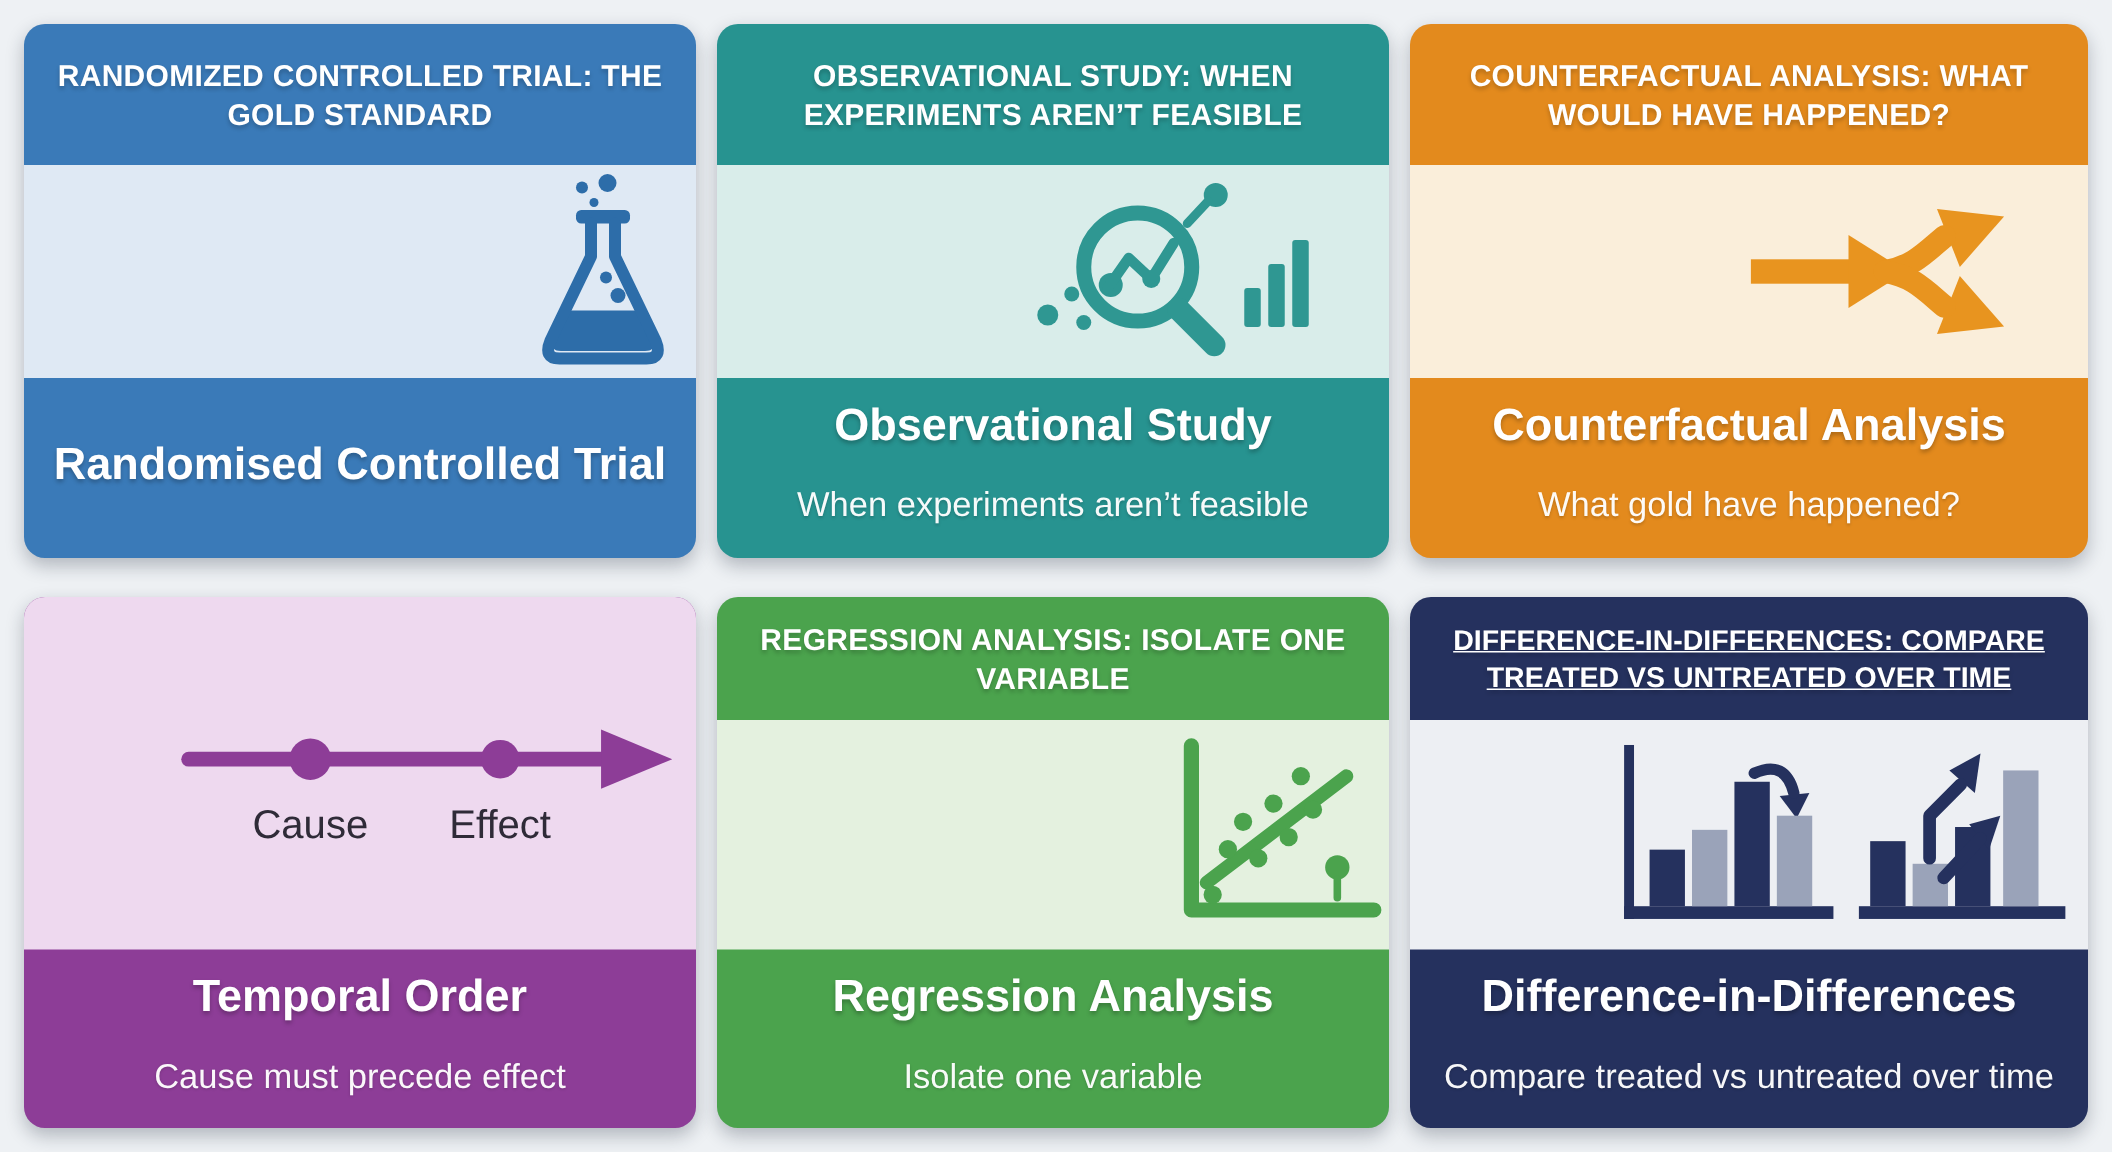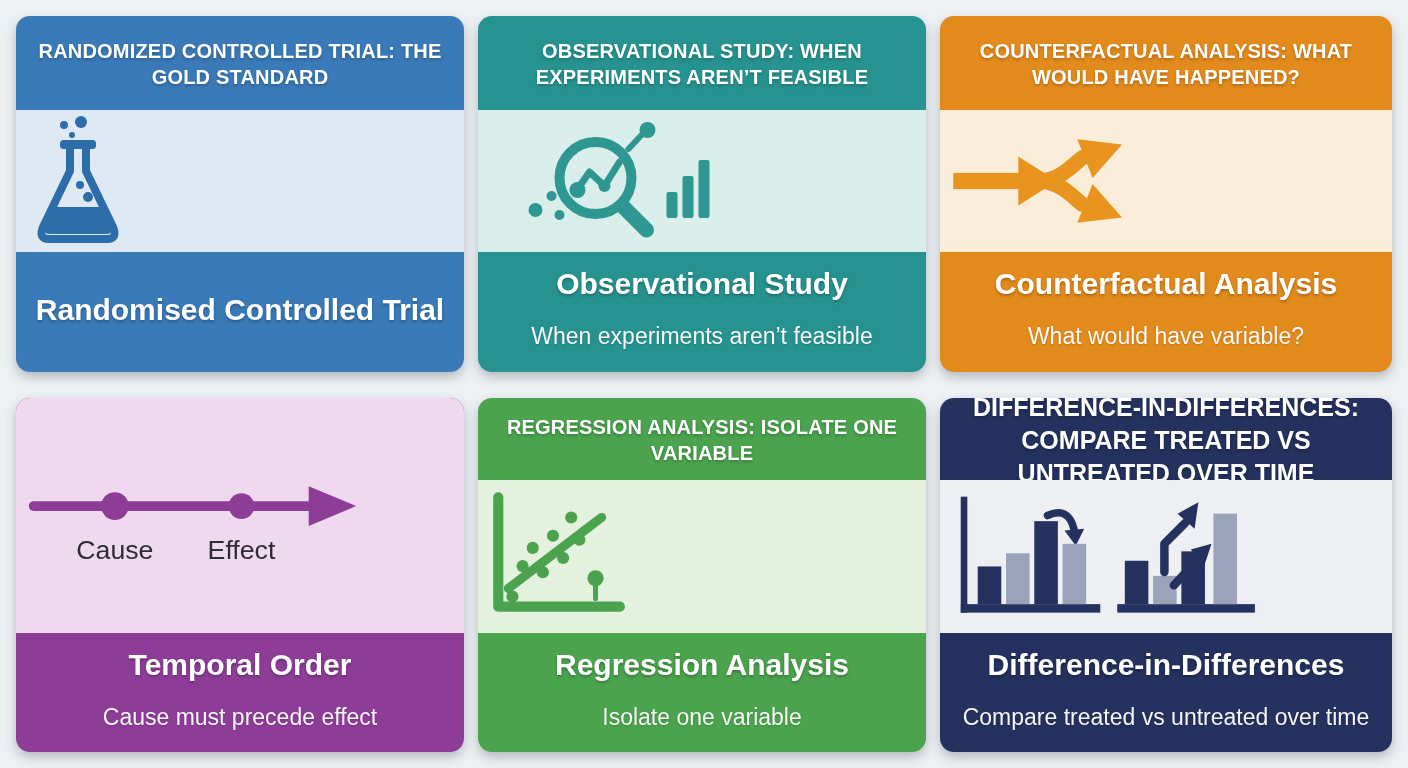--- a/index.html
+++ b/index.html
@@ -29,25 +29,25 @@
     display:flex;align-items:center;justify-content:center;
     text-align:center;
     padding:6px 18px 4px;
     font-size:20px;font-weight:700;line-height:1.32;
     letter-spacing:.2px;
     text-shadow:0 2px 3px rgba(0,0,0,.22);
     box-sizing:border-box;
   }
   .grid > .card:nth-child(-n+3) .card-header{height:94px;}
   .grid > .card:nth-child(n+4) .card-header{height:82px;}
-  .card-header.tight{font-size:25px;letter-spacing:0;}
+  .card-header.tight{font-size:19px;letter-spacing:0;text-decoration:underline;}
   .card-body{
     flex:1;
     background:var(--body);
-    display:flex;align-items:center;justify-content:flex-start;
+    display:flex;align-items:center;justify-content:flex-end;padding-left:21px;
   }
   .card-footer{
     display:flex;flex-direction:column;align-items:center;justify-content:center;
     gap:22px;text-align:center;
     box-sizing:border-box;
     padding:4px 12px 10px;
   }
   .grid > .card:nth-child(-n+3) .card-footer{height:120px;}
   .grid > .card:nth-child(n+4) .card-footer{height:119px;}
   .card-title{
@@ -128,21 +128,21 @@
           <polygon points="70,36 108,60 70,84"></polygon>
           <polygon points="172,24 143,57 128,19"></polygon>
           <polygon points="172,96 143,63 128,101"></polygon>
         </g>
         <path d="M94 60 C112 57 120 48 133 37" fill="none" stroke="var(--icon)" stroke-width="15" stroke-linecap="round"></path>
         <path d="M94 60 C112 63 120 72 133 83" fill="none" stroke="var(--icon)" stroke-width="15" stroke-linecap="round"></path>
       </svg>
     </div>
     <div class="card-footer">
       <div class="card-title">Counterfactual Analysis</div>
-      <div class="card-subtitle">What would have variable?</div>
+      <div class="card-subtitle">What gold have happened?</div>
     </div>
   </div>
 
   <div class="card" style="--primary: #8d3d97; --body: #eed9ef; --icon: #8d3d97; --label: #2f2b38;">
     <div class="card-body">
       <svg class="icon-svg" width="356" height="112" viewBox="0 0 360 110">
         <line x1="18" y1="45" x2="298" y2="45" stroke="var(--icon)" stroke-width="10" stroke-linecap="round"></line>
         <polygon points="296,25 344,45 296,65" fill="var(--icon)"></polygon>
         <circle cx="100" cy="45" r="14" fill="var(--icon)"></circle>
         <circle cx="228" cy="45" r="13" fill="var(--icon)"></circle>

